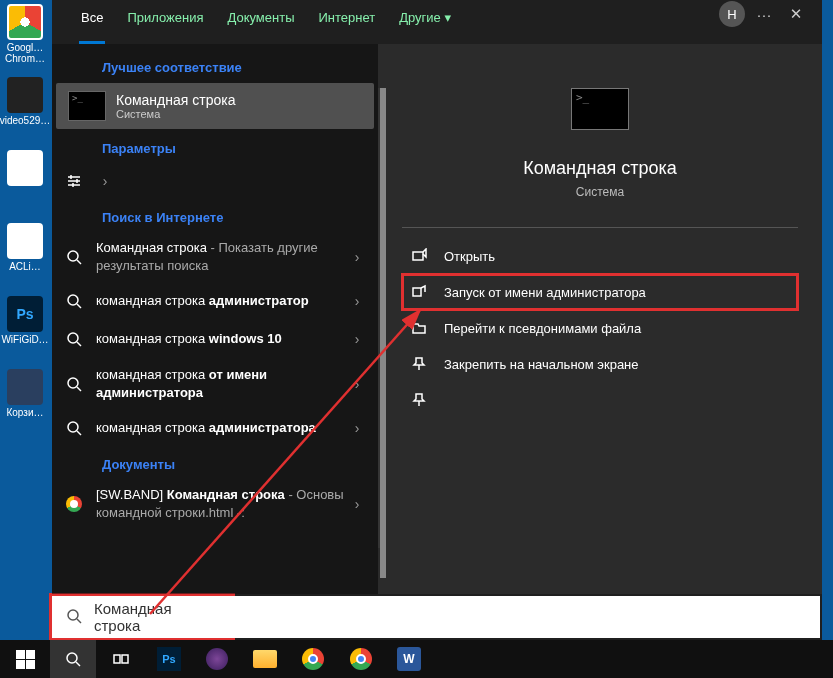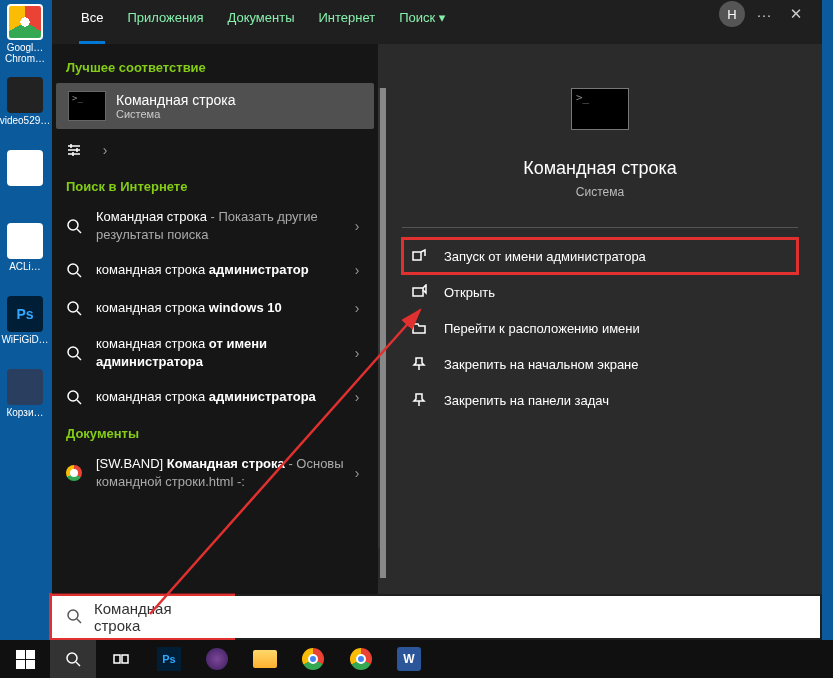--- a/index.html
+++ b/index.html
@@ -21,21 +21,21 @@
 .tabs { height: 44px; background: #1f1f1f; display: flex; padding: 0 12px; gap: 4px; margin-left: 7px; }
 .tab { color: #86efac; font-size: 13px; padding: 10px 10px; cursor: pointer; position: relative; }
 .tab.active { color: #fff; }
 .tab.active::after { content:''; position:absolute; left:8px; right:8px; bottom:0; height:3px; background:#0078d4; }
 .tab-spacer { flex: 1; }
 .tab-icon { width: 28px; height: 28px; display:flex; align-items:center; justify-content:center; color:#ccc; font-size:15px; cursor:pointer; }
 .avatar { width:26px; height:26px; border-radius:50%; background:#555; color:#fff; display:flex; align-items:center; justify-content:center; font-size:13px; }
 
 .panel-body { flex: 1; display: flex; position: relative; }
 .left-col { width: 326px; background: rgba(15,15,15,0.55); color:#fff; padding: 6px 0; overflow:hidden; position:relative; }
-.section-h { font-size: 13px; font-weight: 600; padding: 10px 14px 6px; color:#84cc16; }
+.section-h { font-size: 13px; font-weight: 600; padding: 10px 14px 6px; color:#3b82f6;margin-left:36px; }
 .best-match { display:flex; align-items:center; padding: 8px 12px; background: rgba(255,255,255,0.25); margin: 2px 4px; border-radius:2px; }
 .best-icon { width:38px; height:30px; background:#000; border:1px solid #666; margin-right:10px; position:relative; }
 .best-icon::before { content:'>_'; position:absolute; top:1px; left:3px; color:#888; font-size:9px; font-family:monospace;}
 .best-text .title { font-size: 14px; font-weight:400; }
 .best-text .sub { font-size: 11px; color:#ccc; }
 
 .list-item { display:flex; align-items:center; padding: 8px 12px; color:#fff; font-size:13px; position:relative; cursor:pointer; min-height:38px; }
 .list-item .li-icon { width:20px; height:20px; margin-right:12px; display:flex; align-items:center; justify-content:center; flex-shrink:0; }
 .list-item .li-text { flex:1; line-height:1.35; }
 .list-item .chev { width:18px; color:#999; font-size:14px; text-align:center; }
@@ -104,40 +104,41 @@
       <span>Корзи…</span>
     </div>
 </div>
 
 <div class="search-panel">
   <div class="tabs">
     <div class="tab active">Все</div>
     <div class="tab">Приложения</div>
     <div class="tab">Документы</div>
     <div class="tab">Интернет</div>
-    <div class="tab">Поиск ▾</div>
+    <div class="tab">Другие ▾</div>
     <div class="tab-spacer"></div>
     <div class="tab-icon">
         <div class="avatar">Н</div>
       </div>
     <div class="tab-icon">···</div>
     <div class="tab-icon">✕</div>
   </div>
 
   <div class="panel-body">
     <div class="left-col">
       <div class="section-h">Лучшее соответствие</div>
       <div class="best-match">
         <div class="best-icon"></div>
         <div class="best-text">
           <div class="title">Командная строка</div>
           <div class="sub">Система</div>
         </div>
       </div>
 
+      <div class="section-h">Параметры</div>
       <div class="list-item">
         <div class="li-icon">
             <svg class="icon-svg" viewBox="0 0 16 16">
               <path d="M2 4h12M2 8h12M2 12h12M5 2v4M11 6v4M7 10v4"></path>
             </svg>
           </div>
         <div class="chev">›</div>
       </div>
 
       <div class="section-h">Поиск в Интернете</div>
@@ -207,61 +208,60 @@
     <div class="scroll-track" style="left:326px; right:auto; width:8px;">
       <div class="scroll-thumb" style="top:0; height:490px;"></div>
     </div>
 
     <div class="right-col">
       <div class="preview-icon"></div>
       <div class="preview-title">Командная строка</div>
       <div class="preview-sub">Система</div>
       <div class="divider"></div>
       <div class="action-list">
+        <div class="action">
+          <div class="a-icon">
+              <svg class="icon-svg" viewBox="0 0 16 16">
+                <rect x="2" y="4" width="10" height="8"></rect>
+                <path d="M12 4l3-3v8l-3-3"></path>
+              </svg>
+            </div>
+          <span>Открыть</span>
+        </div>
         <div class="action highlight">
           <div class="a-icon">
               <svg class="icon-svg" viewBox="0 0 16 16">
                 <rect x="2" y="4" width="8" height="8"></rect>
                 <path d="M10 4l4-2v6"></path>
               </svg>
             </div>
           <span>Запуск от имени администратора</span>
         </div>
         <div class="action">
           <div class="a-icon">
               <svg class="icon-svg" viewBox="0 0 16 16">
-                <rect x="2" y="4" width="10" height="8"></rect>
-                <path d="M12 4l3-3v8l-3-3"></path>
-              </svg>
-            </div>
-          <span>Открыть</span>
+                <path d="M2 4h5l1 2h6v7H2z"></path>
+              </svg>
+            </div>
+          <span>Перейти к псевдонимами файла</span>
         </div>
         <div class="action">
           <div class="a-icon">
               <svg class="icon-svg" viewBox="0 0 16 16">
-                <path d="M2 4h5l1 2h6v7H2z"></path>
-              </svg>
-            </div>
-          <span>Перейти к расположению имени</span>
+                <path d="M5 2h6v5l2 2H3l2-2zM8 9v5"></path>
+              </svg>
+            </div>
+          <span>Закрепить на начальном экране</span>
         </div>
         <div class="action">
           <div class="a-icon">
               <svg class="icon-svg" viewBox="0 0 16 16">
                 <path d="M5 2h6v5l2 2H3l2-2zM8 9v5"></path>
               </svg>
             </div>
-          <span>Закрепить на начальном экране</span>
-        </div>
-        <div class="action">
-          <div class="a-icon">
-              <svg class="icon-svg" viewBox="0 0 16 16">
-                <path d="M5 2h6v5l2 2H3l2-2zM8 9v5"></path>
-              </svg>
-            </div>
-          <span>Закрепить на панели задач</span>
         </div>
       </div>
     </div>
   </div>
 
   <div class="search-bar-wrap">
     <div class="search-bar search-bar-highlight">
       <span class="s-icon"><svg class="icon-svg" style="stroke:#555" viewBox="0 0 16 16">
             <circle cx="7" cy="7" r="5"></circle>
             <path d="M11 11l4 4"></path>

